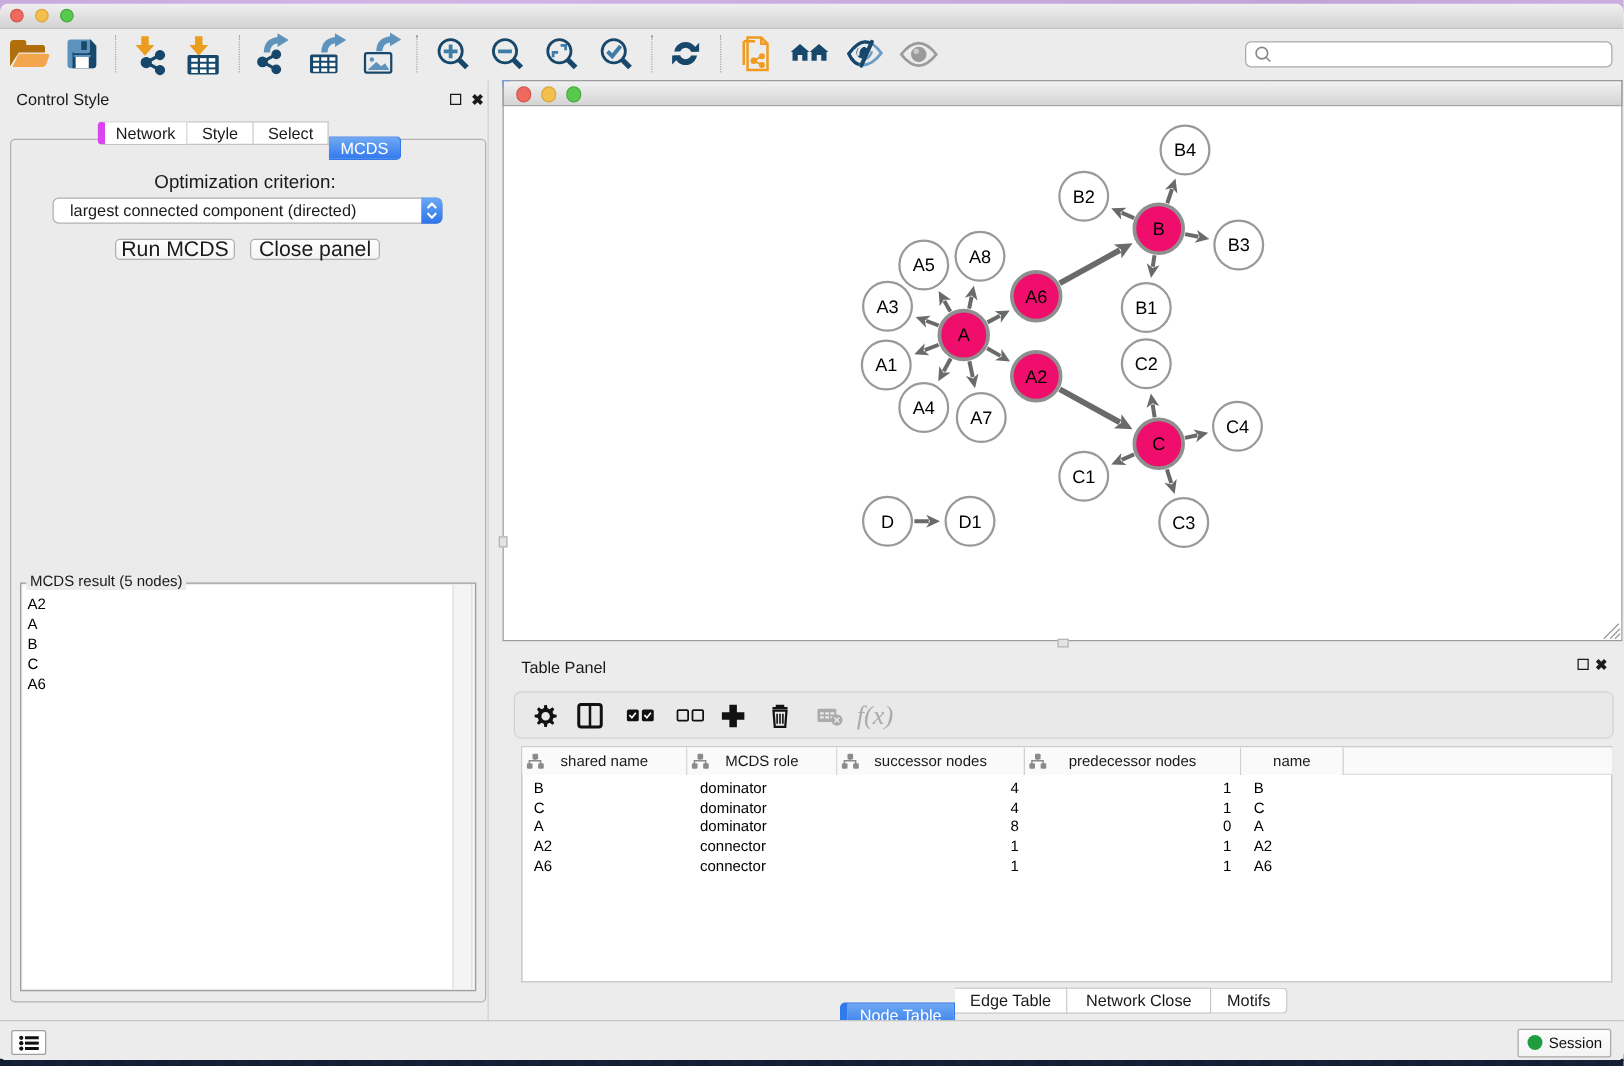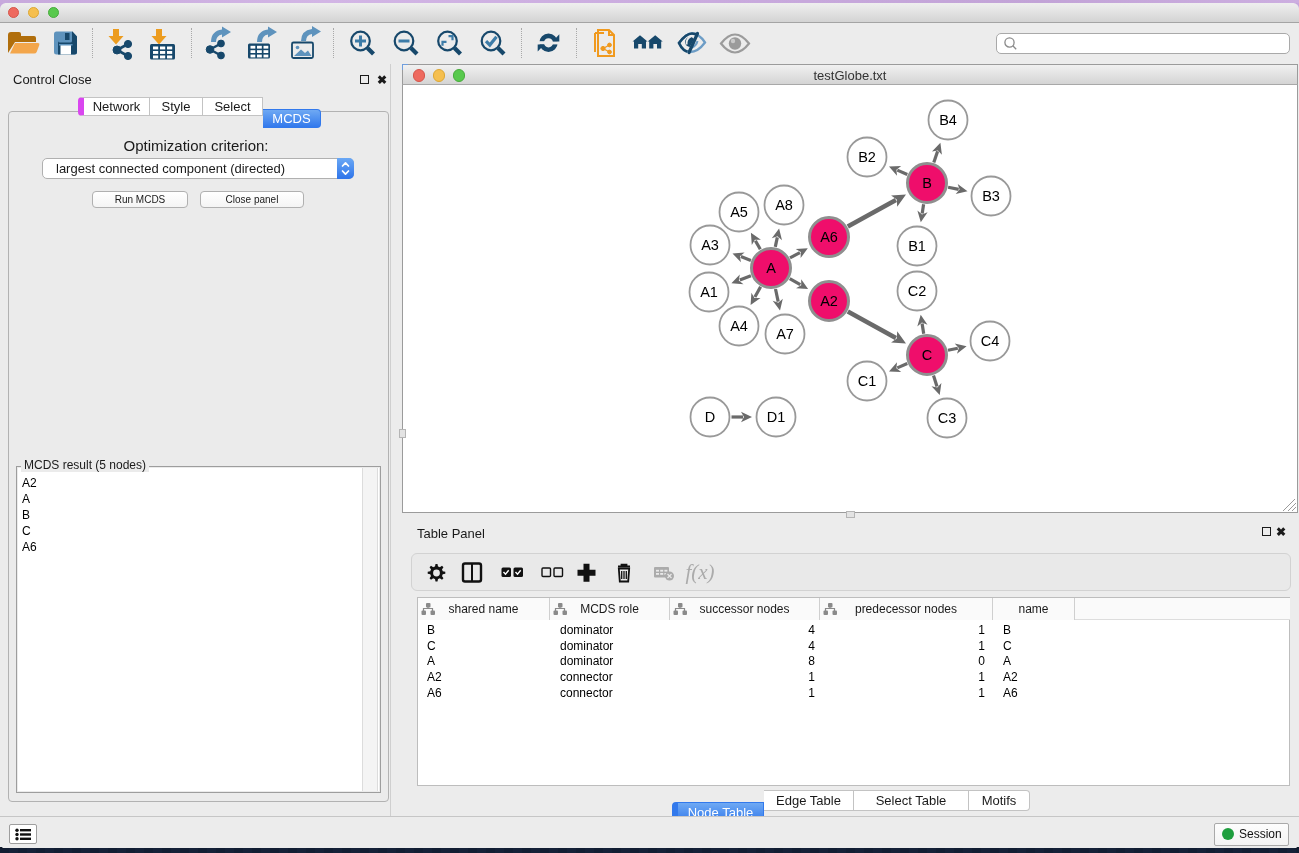--- a/index.html
+++ b/index.html
@@ -31,21 +31,21 @@
 .tabgrp { display:flex; height:19px; }
 .tabgrp .tab { border:1px solid #c3c3c3; border-left:none; background:#fff; font-size:13px; color:#1a1a1a; text-align:center; line-height:18px; height:100%; }
 .tabgrp { height:19px; }
 .bt .tab { line-height:20px; }
 .tabgrp .tab:first-child { border-left:6px solid #d946ef; border-radius:4px 0 0 4px; }
 .tabgrp .tab:last-child { border-radius:0 4px 4px 0; }
 .tabgrp .tab.sel { background:linear-gradient(180deg,#6fa9f3,#3279ec); color:#fff; border-color:#3279ec;margin-top:12px; }
 #opt-label { top:137px; left:3px; width:386px; text-align:center; font-size:15px; color:#1a1a1a; }
 #dropdown { top:158px; left:42px; width:312px; height:21px; background:#fff; border:1px solid #b0b0b0; border-radius:5px; font-size:13px; color:#1a1a1a; line-height:19px; padding-left:13px; }
 #dd-step { top:158px; left:337px; width:17px; height:21px; border-radius:0 5px 5px 0; background:linear-gradient(180deg,#6aa8f5,#2e74ea); }
-.btn { background:linear-gradient(180deg,#ffffff,#f4f4f4); border:1px solid #b0b0b0; border-radius:4px; font-size:10px; color:#1a1a1a; text-align:center; line-height:15px; height:17px; }
+.btn { background:linear-gradient(180deg,#ffffff,#f4f4f4); border:1px solid #b0b0b0; border-radius:4px; font-size:17px; color:#1a1a1a; text-align:center; line-height:15px; height:17px; }
 #groupbox { top:466px; left:16px; width:365px; height:327px; border:1px solid #9d9d9d; }
 #gb-label { top:458px; left:21px; background:#ebebeb; padding:0 3px; font-size:12px; color:#1a1a1a;text-align:center; }
 #gb-list { top:468px; left:18px; width:361px; height:323px; background:#fff; font-size:12px; color:#000; line-height:16px; padding:7px 0 0 4px; }
 #gb-scroll { top:468px; left:362px; width:16px; height:323px; background:#f4f4f4; border-left:1px solid #dcdcdc; border-right:1px solid #dcdcdc; }
 
 #netwin { top:64px; left:402px; width:896px; height:449px; background:#fff; border:1px solid #9b9b9b; }
 #net-title { top:64px; left:402px; width:896px; height:21px; background:linear-gradient(180deg,#f1f1f1,#e4e4e4 45%,#d4d4d4); border:1px solid #9b9b9b; border-bottom:1px solid #a8a8a8; }
 #net-title .tl { position:absolute; width:12.5px; height:12.5px; border-radius:50%; top:4px; }
 #net-title-text { width:100%; text-align:center; font-size:13px; color:#333; top:3px; left:0; }
 
@@ -213,21 +213,21 @@
     <circle cx="393" cy="18" r="2.2" fill="#c9c9c9"></circle>
   </g>
 </svg>
 
 <div class="abs" id="search"></div>
 <svg class="abs" style="top:36px;left:1002px;" width="18" height="16" viewBox="0 0 18 16">
   <circle cx="7.5" cy="6.5" r="4.6" fill="none" stroke="#8a8a8a" stroke-width="1.3"></circle>
   <line x1="10.8" y1="9.8" x2="14.2" y2="13.2" stroke="#8a8a8a" stroke-width="1.3"></line>
 </svg>
 
-<div class="abs phead" style="top:72px;left:13px;">Control Close</div>
+<div class="abs phead" style="top:72px;left:13px;">Control Style</div>
 <div class="abs sqico" style="top:75px;left:360px;"></div>
 <div class="abs xico" style="top:72.5px;left:377px;">✖</div>
 <div class="abs" id="cp-right-line"></div>
 <div class="abs" id="cp-border"></div>
 <div class="abs tabgrp" style="top:97px;left:78px;">
   <div class="tab" style="width:72px;">Network</div>
   <div class="tab" style="width:53px;">Style</div>
   <div class="tab" style="width:60px;">Select</div>
   <div class="tab sel" style="width:58px;">MCDS</div>
 </div>
@@ -243,21 +243,20 @@
 <div class="abs" id="groupbox"></div>
 <div class="abs" id="gb-list">A2<br>A<br>B<br>C<br>A6</div>
 <div class="abs" id="gb-scroll"></div>
 <div class="abs" id="gb-label">MCDS result (5 nodes)</div>
 
 <div class="abs" id="netwin"></div>
 <div class="abs" id="net-title">
   <div class="tl" style="left:9.5px;background:#ee6a5f;border:0.5px solid #d5554a;"></div>
   <div class="tl" style="left:29.5px;background:#f5bf4f;border:0.5px solid #dda733;"></div>
   <div class="tl" style="left:49.5px;background:#58c94d;border:0.5px solid #47ab3c;"></div>
-  <div class="abs" id="net-title-text">testGlobe.txt</div>
 </div>
 <div class="abs" style="top:64px;left:402px;width:6px;height:6px;border-left:1.5px solid #6f9edd;border-top:1.5px solid #6f9edd;"></div>
 
 <svg class="abs" style="top:498px;left:1282px;" width="15" height="14" viewBox="0 0 15 14">
   <g stroke="#9a9a9a" stroke-width="1">
     <line x1="13" y1="1" x2="1" y2="13"></line>
       <line x1="14" y1="5" x2="6" y2="13"></line>
       <line x1="14" y1="9" x2="10" y2="13"></line>
   </g>
 </svg>
@@ -461,21 +460,21 @@
     <span class="cell" style="left:427px;">A6</span>
     <span class="cell" style="left:560px;">connector</span>
     <span class="cell" style="left:770px;width:45px;text-align:right;">1</span>
     <span class="cell" style="left:940px;width:45px;text-align:right;">1</span>
     <span class="cell" style="left:1003px;">A6</span>
   </div>
 
 <div class="abs tabgrp bt" style="top:789.5px;left:672px;height:21px;">
   <div class="tab sel" style="width:92px;">Node Table</div>
   <div class="tab" style="width:90px;">Edge Table</div>
-  <div class="tab" style="width:115px;">Select Table</div>
+  <div class="tab" style="width:115px;">Network Close</div>
   <div class="tab" style="width:61px;">Motifs</div>
 </div>
 
 <div class="abs" id="statusbar"></div>
 <div class="abs" id="listbtn"></div>
 <svg class="abs" style="top:828px;left:15px;" width="17" height="13" viewBox="0 0 17 13">
   <g fill="#111">
       <circle cx="2" cy="2.2" r="1.7"></circle>
       <circle cx="2" cy="6.5" r="1.7"></circle>
       <circle cx="2" cy="10.8" r="1.7"></circle>

